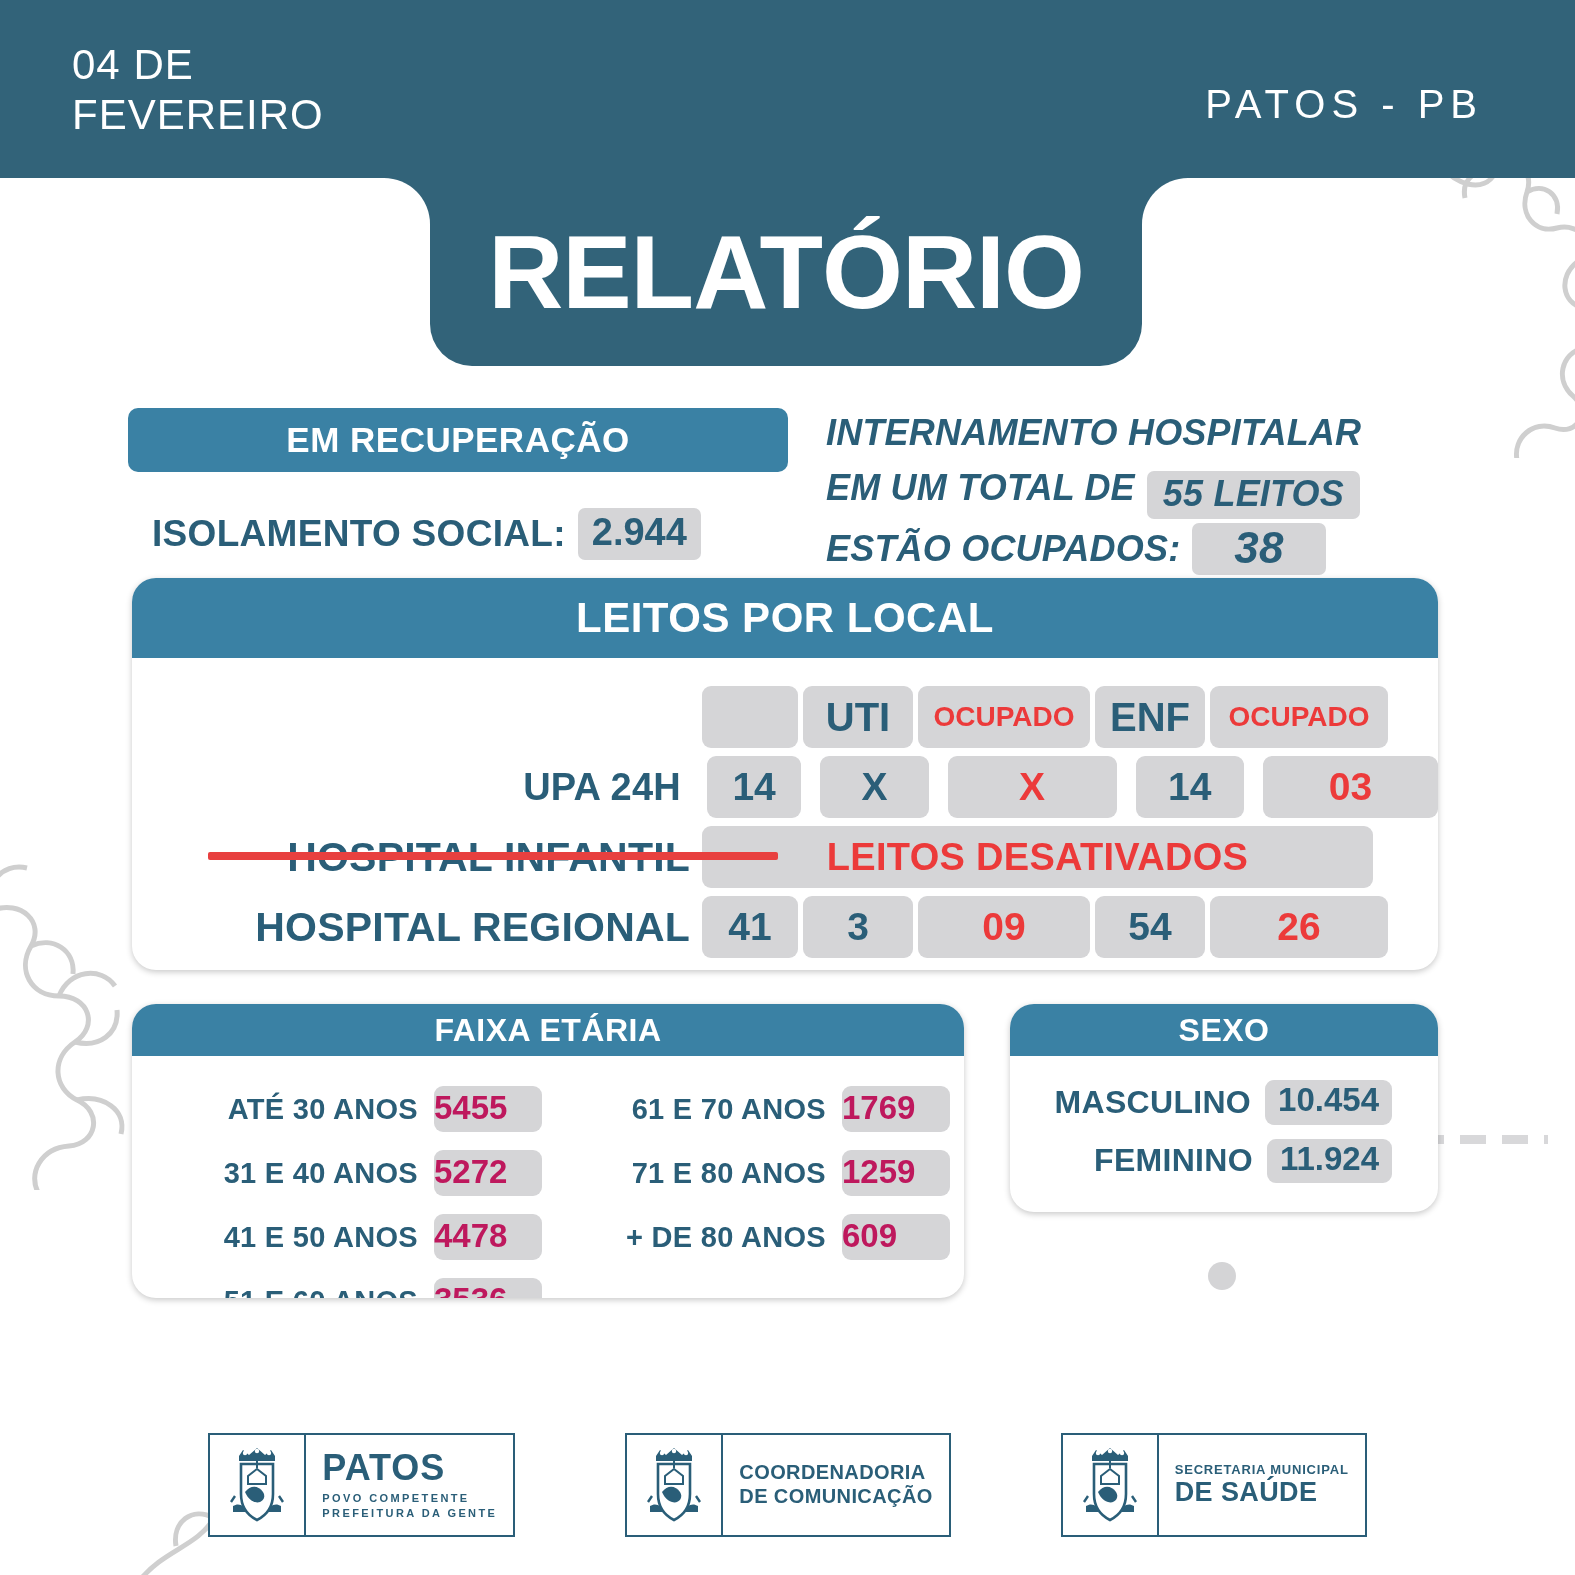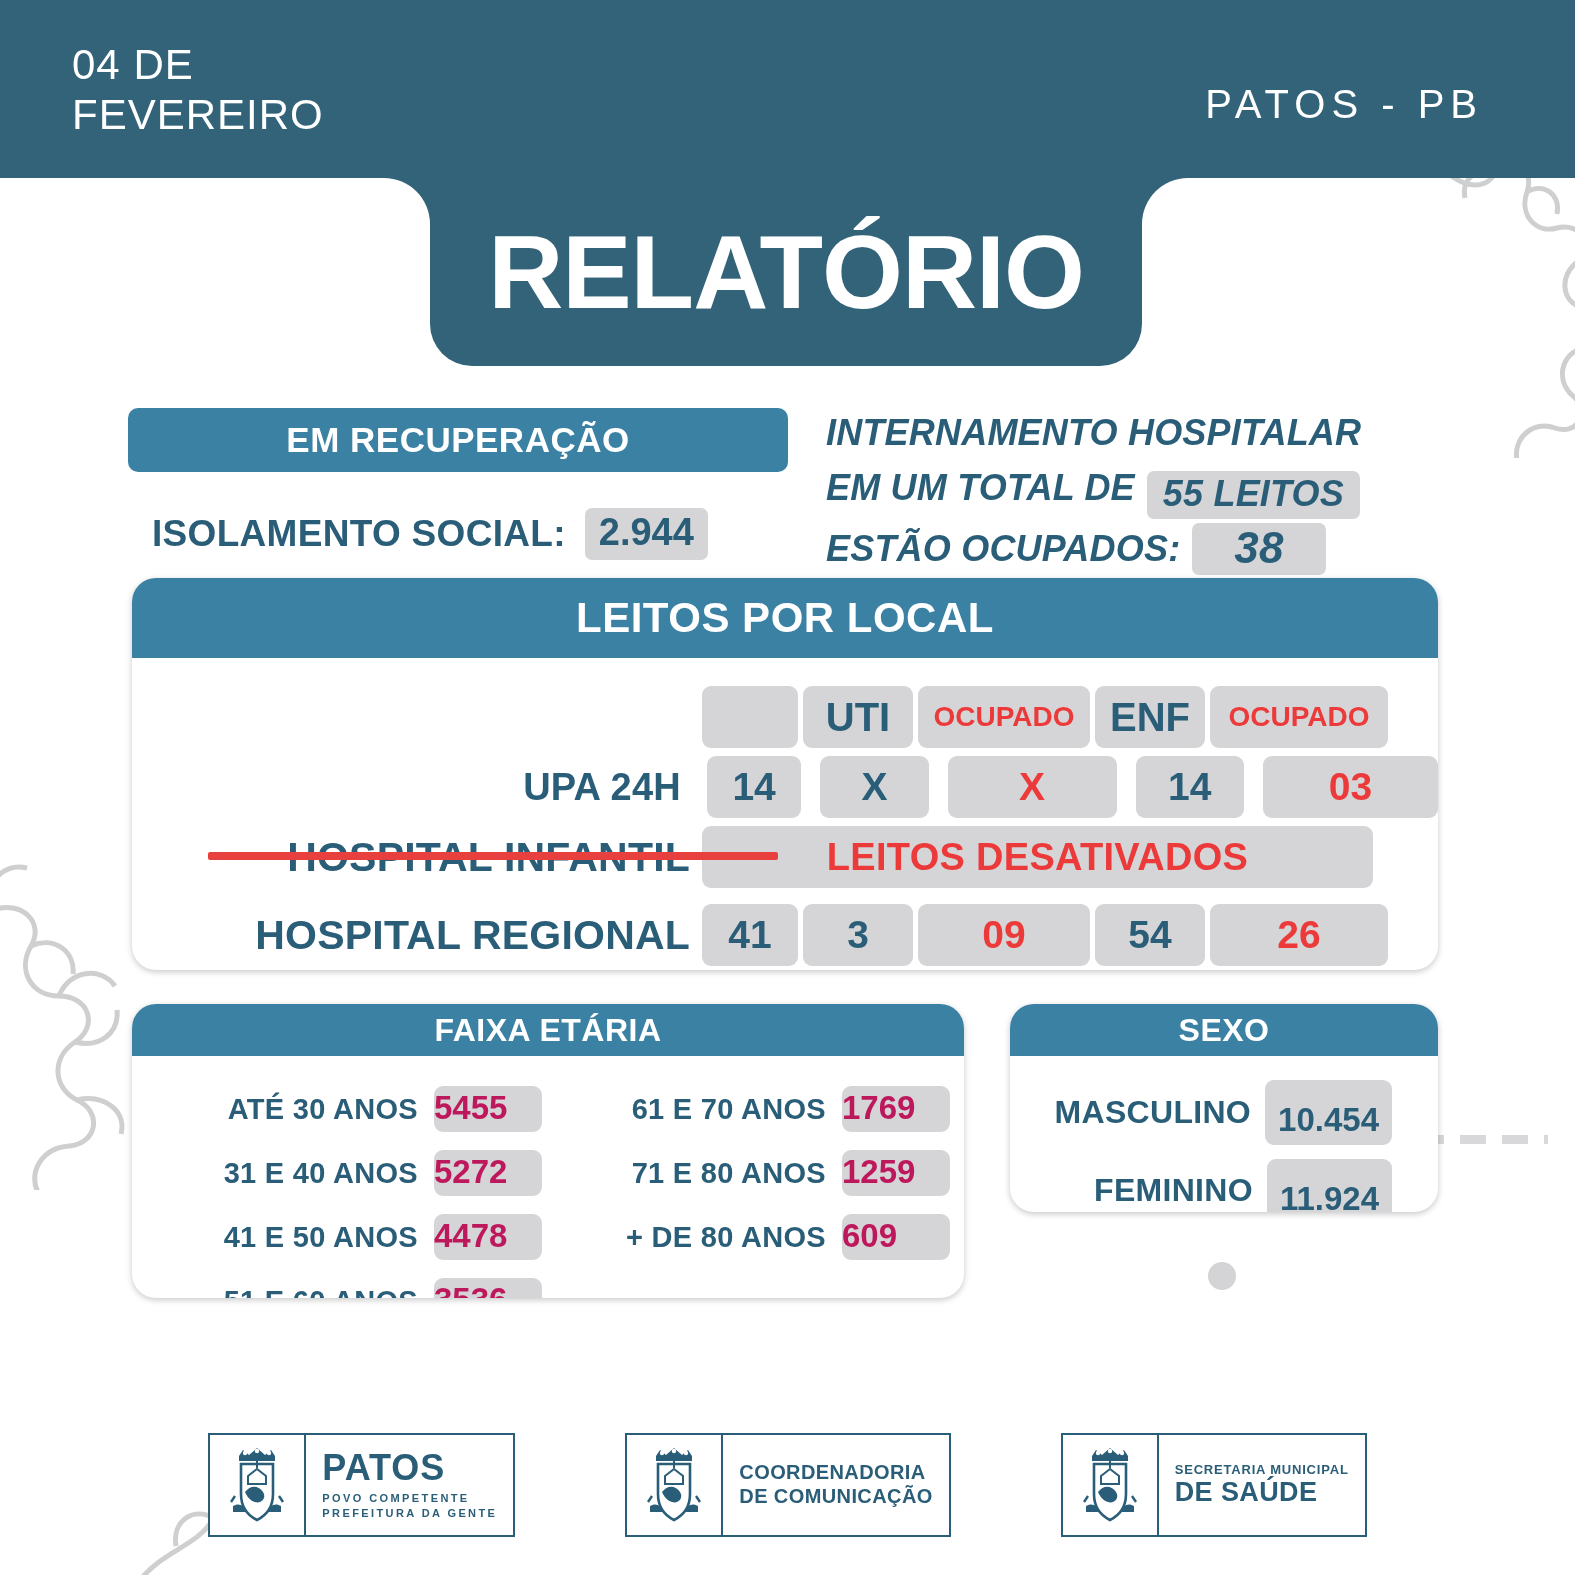--- a/index.html
+++ b/index.html
@@ -107,21 +107,21 @@
   }
   #recovery-badge-text {
     color: #ffffff;
     font-size: 35px;
     font-weight: 700;
     letter-spacing: 0.5px;
   }
   #isolation-row {
     position: absolute;
     left: 152px; top: 508px;
-    display: flex; align-items: center; gap: 7px;
+    display: flex; align-items: center; gap: 0px;
   }
   .stat-label {
     color: #2a5e78;
     font-size: 37px;
     font-weight: 700;
     letter-spacing: 0.3px;
   }
   .chip {
     background: #d5d5d7;
     border-radius: 7px;
@@ -199,21 +199,21 @@
     position: absolute;
     left: 0;
     width: 100%;
     height: 62px;
     display: flex;
     align-items: center;
   }
   #beds-row-head { top: 28px; }
   #beds-row-upa  { top: 98px; gap: 14px; }
   #beds-row-inf  { top: 168px; }
-  #beds-row-reg  { top: 246px; }
+  #beds-row-reg  { top: 238px; }
 
   .beds-name {
     width: 570px;
     text-align: right;
     padding-right: 12px;
     color: #2a5e78;
     font-size: 38px;
     font-weight: 700;
     letter-spacing: 0.2px;
     position: relative;
@@ -331,21 +331,21 @@
     font-weight: 700;
     letter-spacing: 0.3px;
   }
   .sex-chip {
     margin-left: 14px;
     background: #d5d5d7;
     border-radius: 9px;
     color: #2a5e78;
     font-size: 33px;
     font-weight: 700;
-    padding: 23px 13px 7px 13px;
+    padding: 3px 13px 7px 13px;
     line-height: 1.05;
   }
 
   
   #footer {
     position: absolute;
     left: 0; top: 1430px;
     width: 1575px; height: 110px;
     display: flex; align-items: center; justify-content: center;
     gap: 110px;

